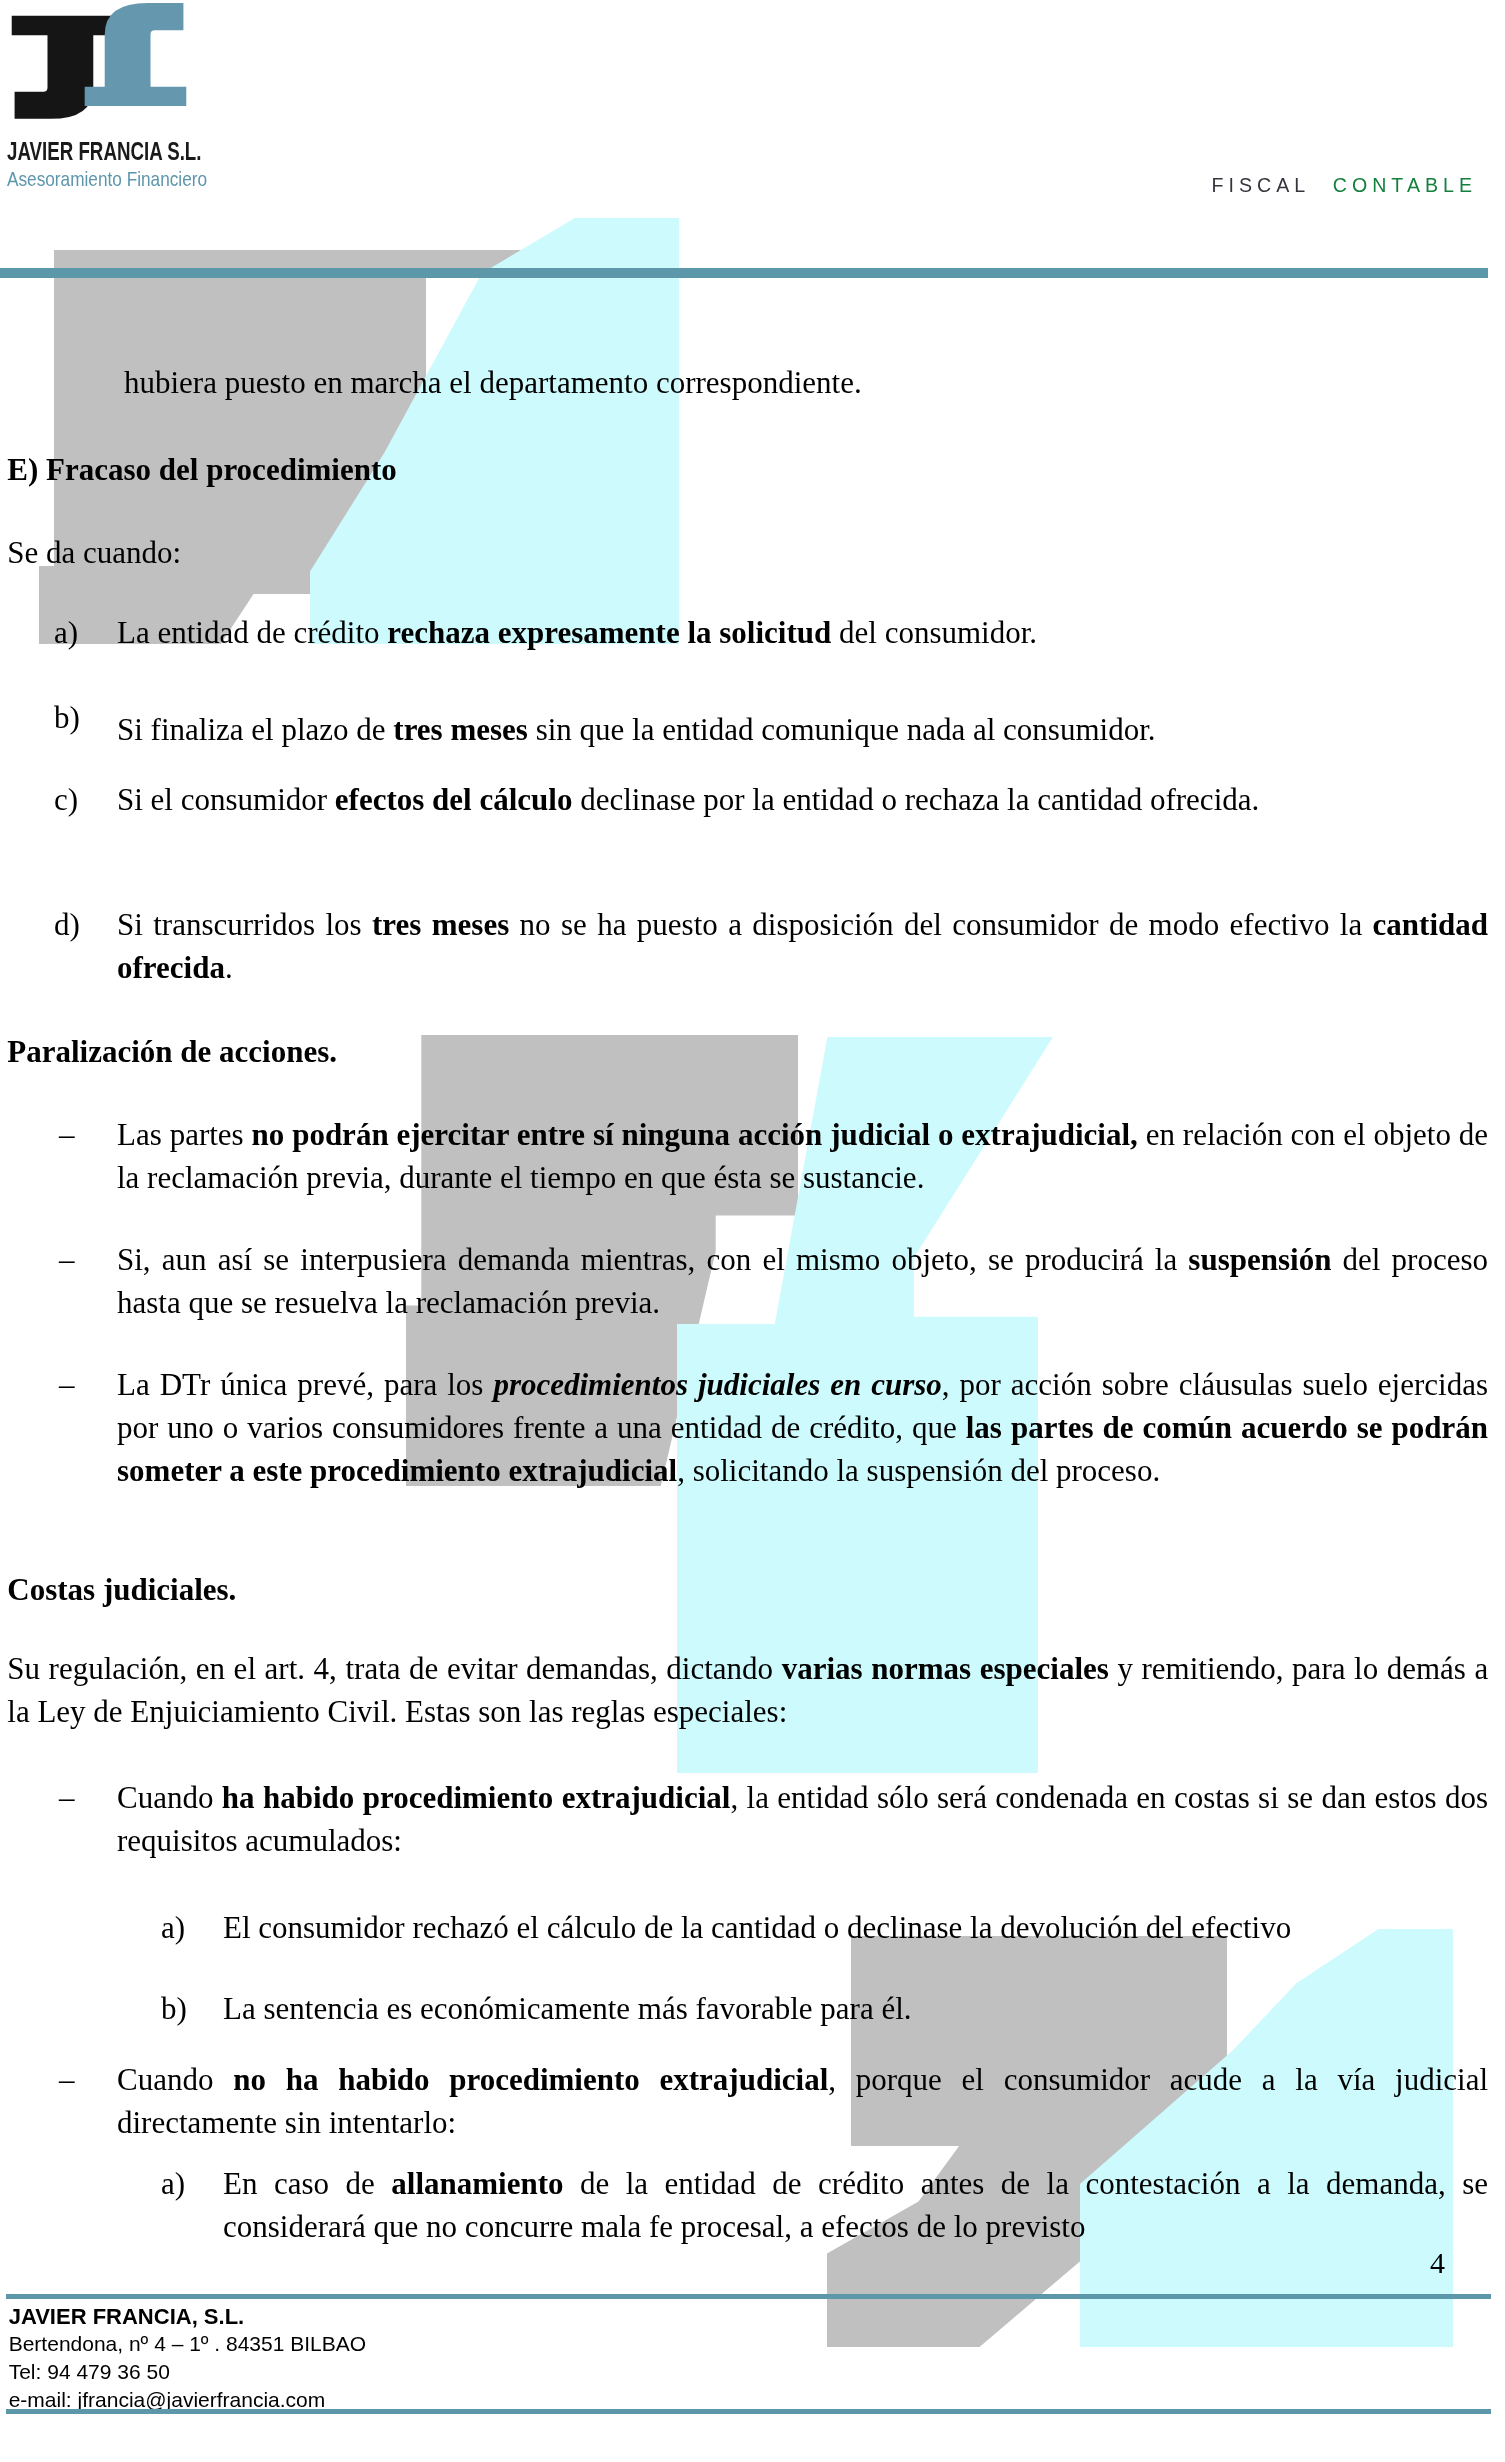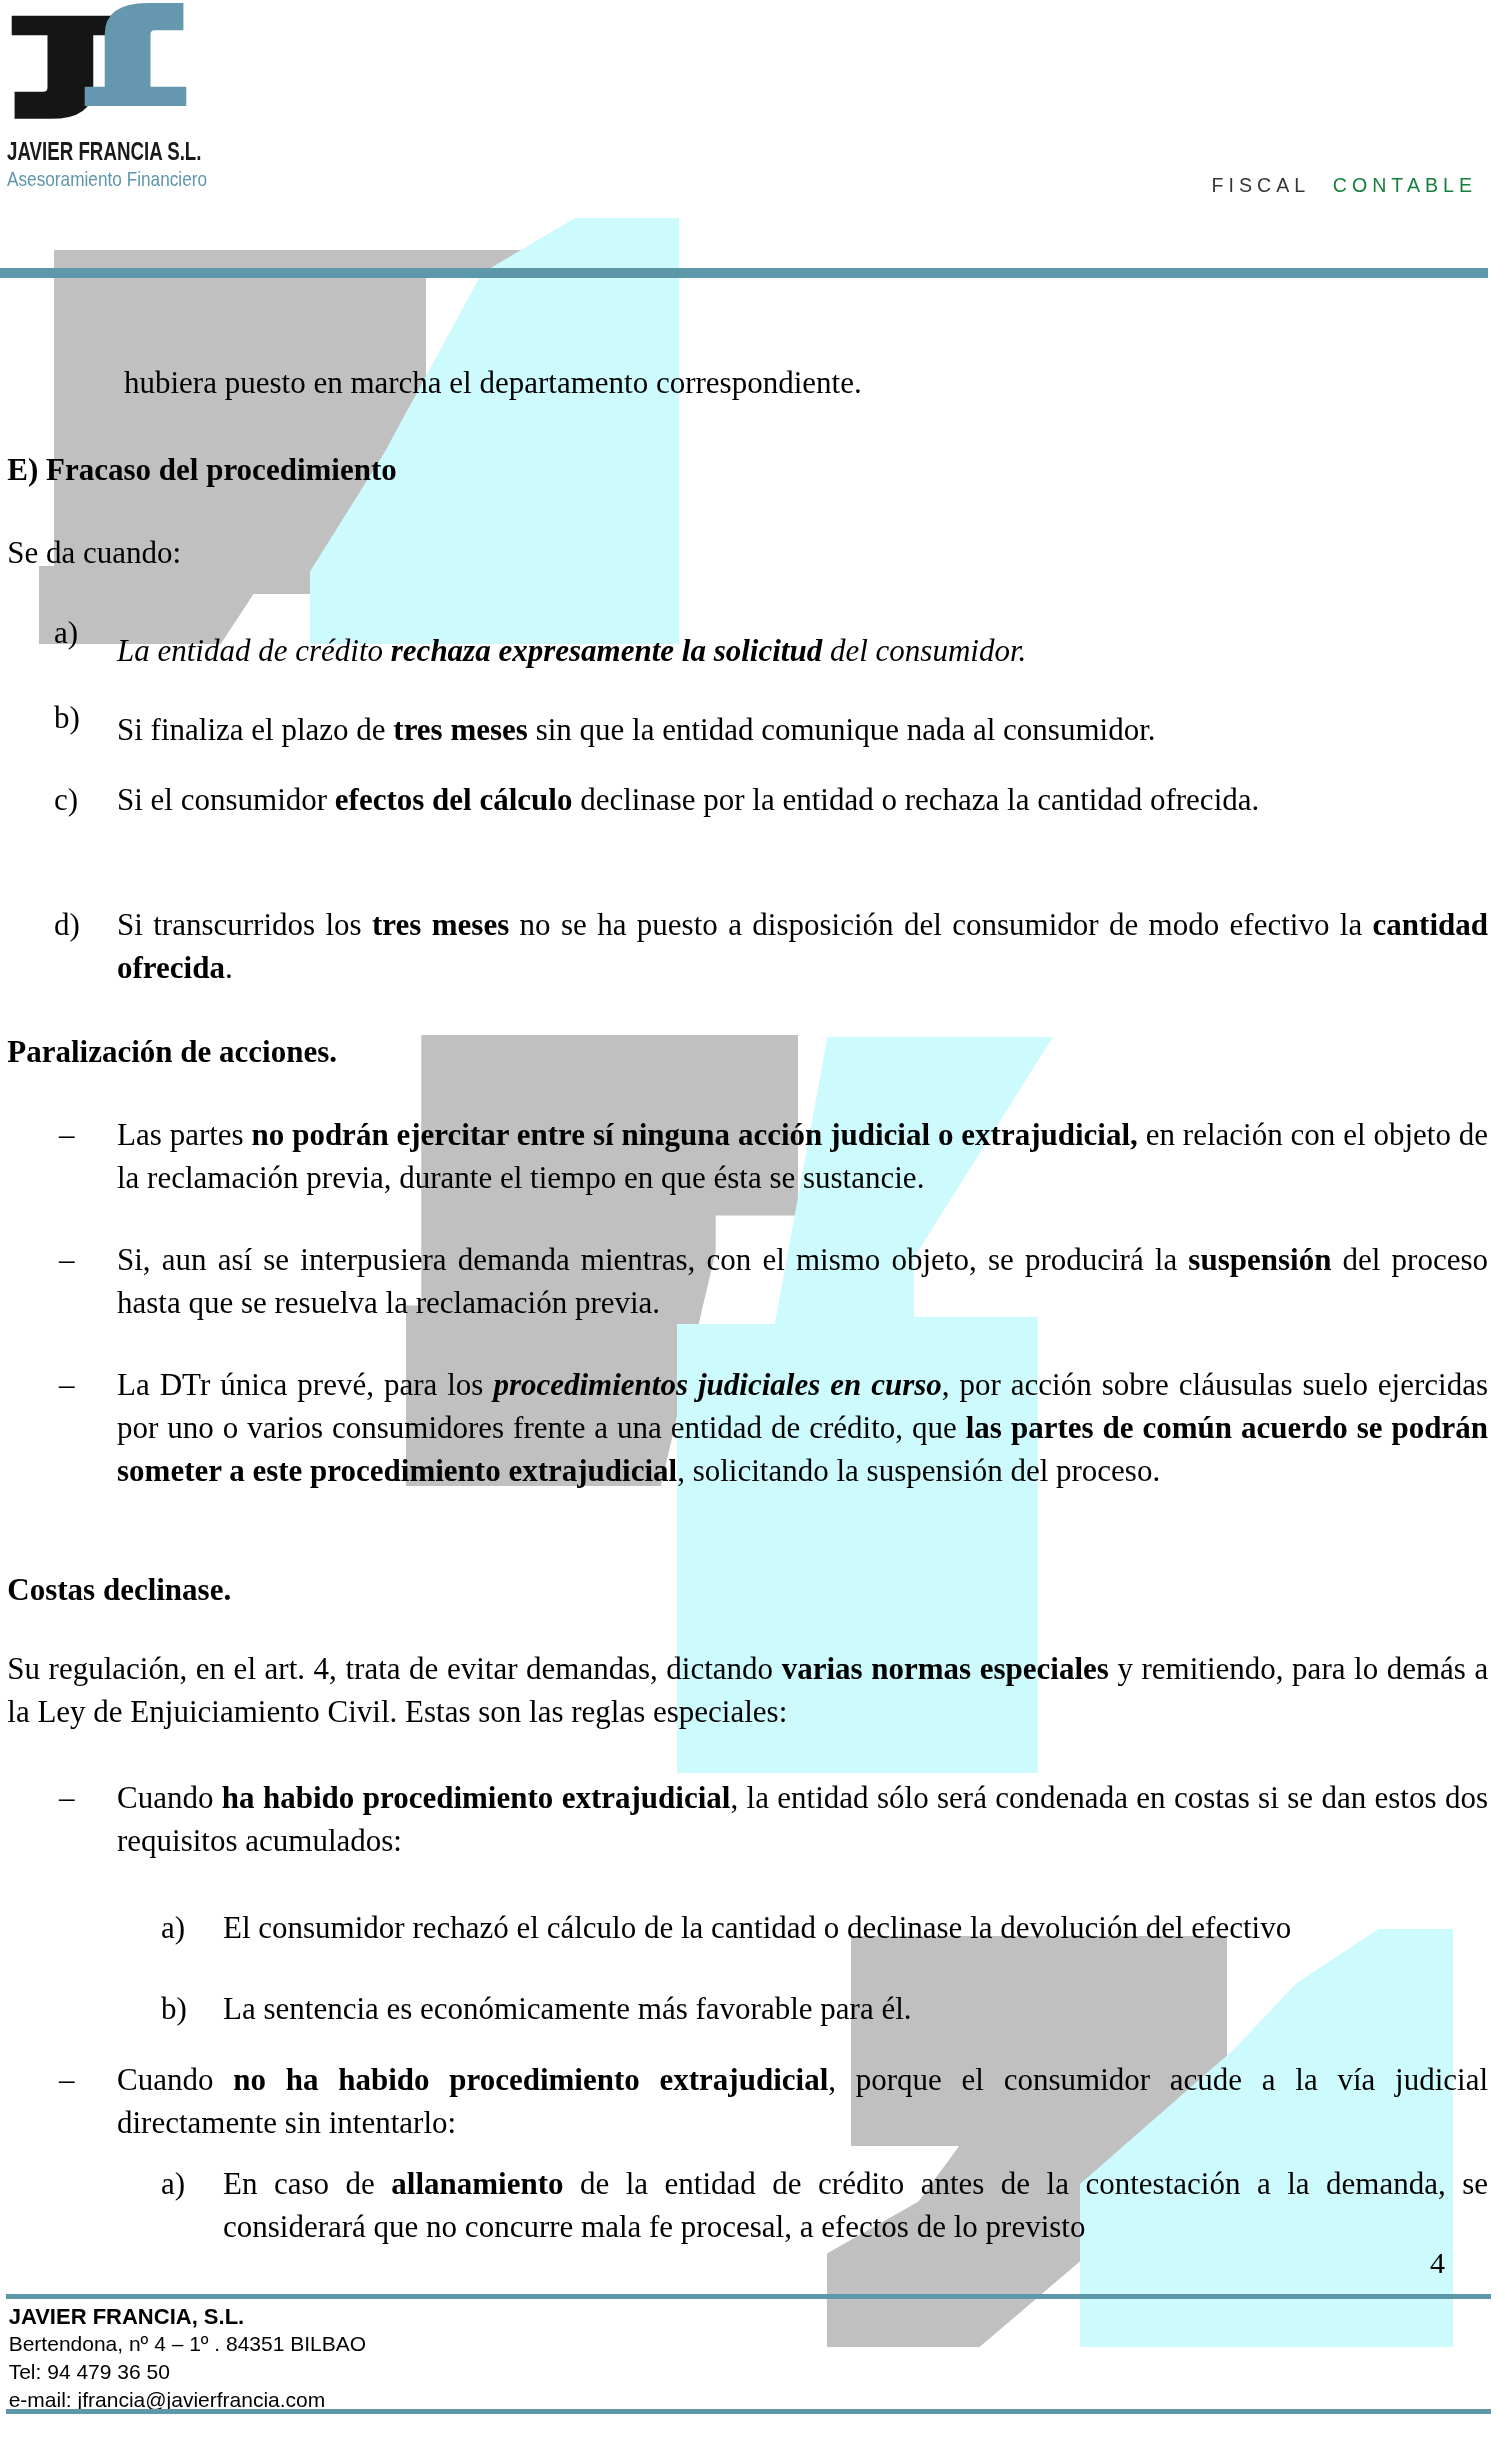--- a/index.html
+++ b/index.html
@@ -89,35 +89,35 @@
       <span class="c">CONTABLE</span>
     </div>
 
     <div class="bar bar-title"></div>
 
     <div id="body-layer">
         <div class="para" style="left: 124px; top: 361px; width: 1375px;"><span>hubiera puesto en marcha el departamento correspondiente.</span></div>
         <div class="para" style="left: 7.3px; top: 448px; width: 1481px;"><b>E) Fracaso del procedimiento</b></div>
         <div class="para" style="left: 7.3px; top: 531px; width: 1481px;"><span>Se da cuando:</span></div>
         <div class="marker" style="left: 54px; top: 611px;">a)</div>
-        <div class="para" style="left: 117px; top: 629px; width: 1371px; font-style: italic;"><span>La entidad de crédito </span><b>rechaza expresamente la solicitud</b><span> del consumidor.</span></div>
+        <div class="para" style="left: 117px; top: 611px; width: 1371px;"><span>La entidad de crédito </span><b>rechaza expresamente la solicitud</b><span> del consumidor.</span></div>
         <div class="marker" style="left: 54px; top: 696px;">b)</div>
         <div class="para" style="left: 117px; top: 708px; width: 1371px;"><span>Si finaliza el plazo de </span><b>tres meses</b><span> sin que la entidad comunique nada al consumidor.</span></div>
         <div class="marker" style="left: 54px; top: 778px;">c)</div>
         <div class="para just" style="left: 117px; top: 778px; width: 1371px;"><span>Si el consumidor </span><b>efectos del cálculo</b><span> declinase por la entidad o rechaza la cantidad ofrecida.</span></div>
         <div class="marker" style="left: 54px; top: 903px;">d)</div>
         <div class="para just" style="left: 117px; top: 903px; width: 1371px;"><span>Si transcurridos los </span><b>tres meses</b><span> no se ha puesto a disposición del consumidor de modo efectivo la </span><b>cantidad ofrecida</b><span>.</span></div>
         <div class="para" style="left: 7.3px; top: 1030px; width: 1481px;"><b>Paralización de acciones.</b></div>
         <div class="marker" style="left: 59px; top: 1113px;">–</div>
         <div class="para just" style="left: 117px; top: 1113px; width: 1371px;"><span>Las partes </span><b>no podrán ejercitar entre sí ninguna acción judicial o extrajudicial,</b><span> en relación con el objeto de la reclamación previa, durante el tiempo en que ésta se sustancie.</span></div>
         <div class="marker" style="left: 59px; top: 1238px;">–</div>
         <div class="para just" style="left: 117px; top: 1238px; width: 1371px;"><span>Si, aun así se interpusiera demanda mientras, con el mismo objeto, se producirá la </span><b>suspensión</b><span> del proceso hasta que se resuelva la reclamación previa.</span></div>
         <div class="marker" style="left: 59px; top: 1363px;">–</div>
         <div class="para just" style="left: 117px; top: 1363px; width: 1371px;"><span>La DTr única prevé, para los </span><b style="font-style: italic;">procedimientos judiciales en curso</b><span>, por acción sobre cláusulas suelo ejercidas por uno o varios consumidores frente a una entidad de crédito, que </span><b>las partes de común acuerdo se podrán someter a este procedimiento extrajudicial</b><span>, solicitando la suspensión del proceso.</span></div>
-        <div class="para" style="left: 7.3px; top: 1568px; width: 1481px;"><b>Costas declinase.</b></div>
+        <div class="para" style="left: 7.3px; top: 1568px; width: 1481px;"><b>Costas judiciales.</b></div>
         <div class="para just" style="left: 7.3px; top: 1647px; width: 1481px;"><span>Su regulación, en el art. 4, trata de evitar demandas, dictando </span><b>varias normas especiales</b><span> y remitiendo, para lo demás a la Ley de Enjuiciamiento Civil. Estas son las reglas especiales:</span></div>
         <div class="marker" style="left: 59px; top: 1776px;">–</div>
         <div class="para just" style="left: 117px; top: 1776px; width: 1371px;"><span>Cuando </span><b>ha habido procedimiento extrajudicial</b><span>, la entidad sólo será condenada en costas si se dan estos dos requisitos acumulados:</span></div>
         <div class="marker" style="left: 161px; top: 1906px;">a)</div>
         <div class="para just" style="left: 223px; top: 1906px; width: 1265px;"><span>El consumidor rechazó el cálculo de la cantidad o declinase la devolución del efectivo</span></div>
         <div class="marker" style="left: 161px; top: 1987px;">b)</div>
         <div class="para" style="left: 223px; top: 1987px; width: 1265px;"><span>La sentencia es económicamente más favorable para él.</span></div>
         <div class="marker" style="left: 59px; top: 2058px;">–</div>
         <div class="para just" style="left: 117px; top: 2058px; width: 1371px;"><span>Cuando </span><b>no ha habido procedimiento extrajudicial</b><span>, porque el consumidor acude a la vía judicial directamente sin intentarlo:</span></div>
         <div class="marker" style="left: 161px; top: 2162px;">a)</div>

